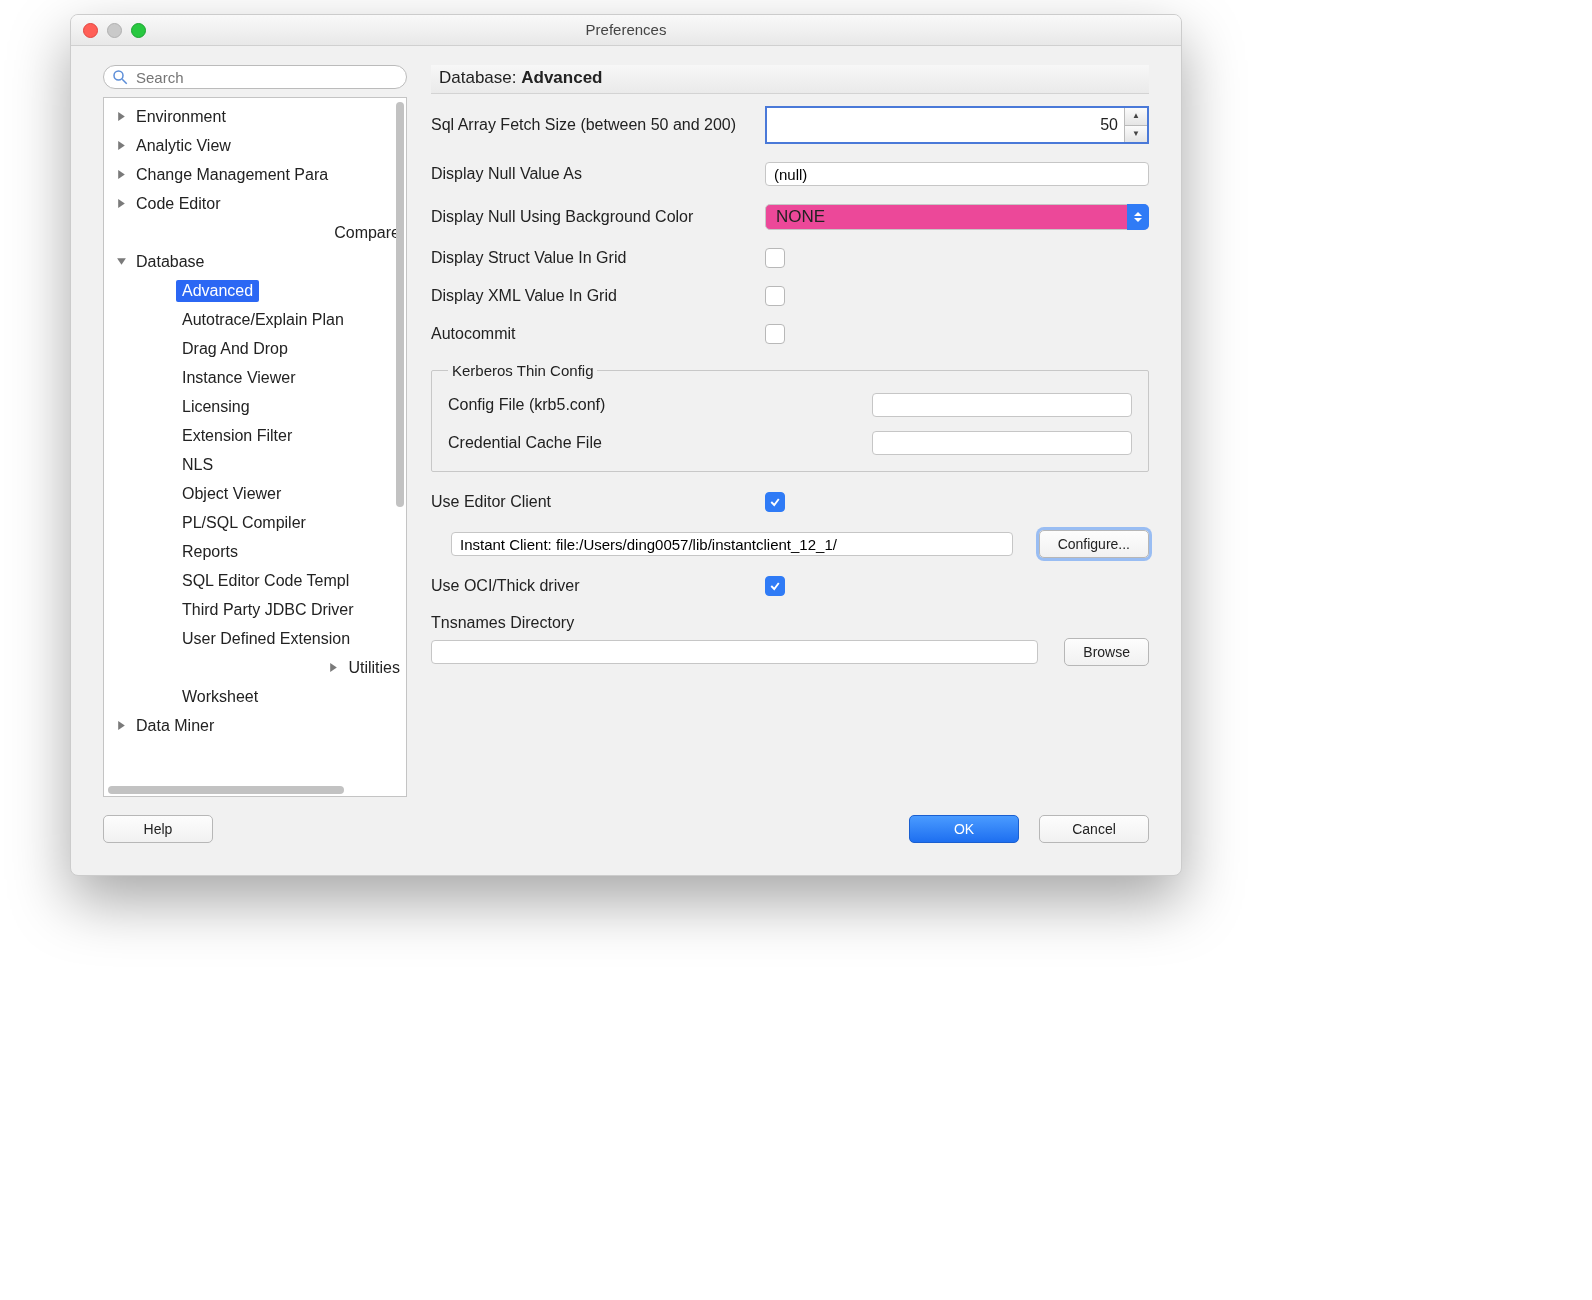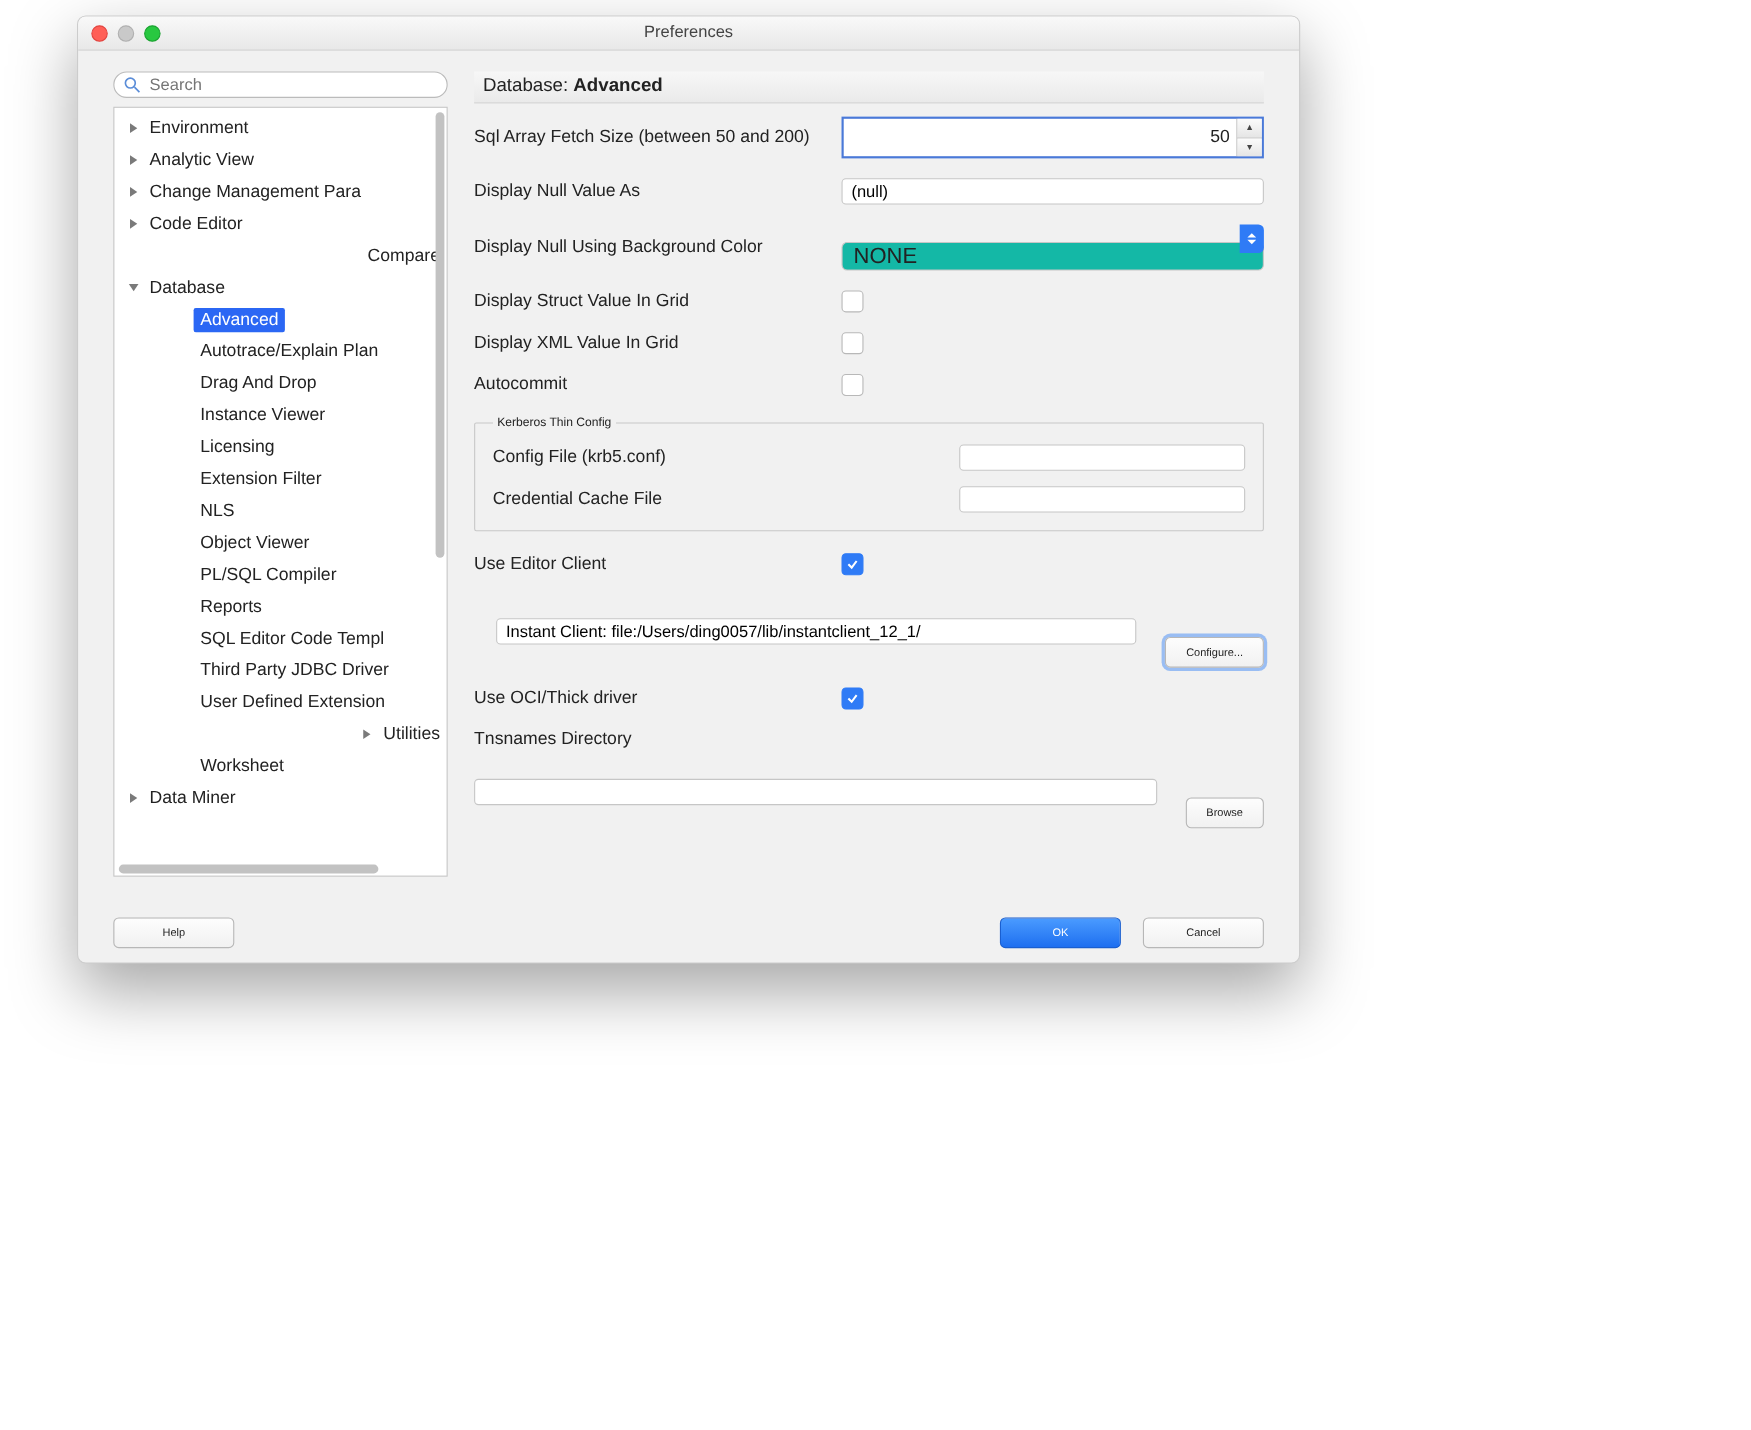--- a/index.html
+++ b/index.html
@@ -191,25 +191,25 @@
 
   .select-wrap {
     flex: 1;
     position: relative;
   }
   .select-wrap .sel {
     width: 100%;
     height: 26px;
     border: 1px solid #c6c6c6;
     border-radius: 5px;
-    background: #14b8a6;
+    background: #ec4899;
     padding: 0 30px 0 10px;
-    font-size: 20px;
+    font-size: 17px;
     box-sizing: border-box;
-    display: flex; align-items: center; margin-top: 16px;
+    display: flex; align-items: center;
   }
   .select-wrap .chev {
     position: absolute; right: 0; top: 0;
     width: 22px; height: 26px;
     background: #2f7bf6;
     border-radius: 0 5px 5px 0;
     display: flex; flex-direction: column; align-items: center; justify-content: center;
     gap: 2px;
   }
   .select-wrap .chev span {
@@ -231,38 +231,37 @@
   }
   .chk.checked svg { width: 12px; height: 12px; }
   .chk.checked path { stroke: #fff; stroke-width: 2.5; fill: none; }
 
   fieldset.kerb {
     border: 1px solid #c8c8c8;
     border-radius: 2px;
     padding: 14px 16px 16px 16px;
     margin: 0 0 20px 0;
   }
-  fieldset.kerb legend { font-size: 11px; padding: 0 4px; }
+  fieldset.kerb legend { font-size: 15px; padding: 0 4px; }
   .kerb-row { display: flex; align-items: center; margin-bottom: 14px; gap: 14px; }
   .kerb-row:last-child { margin-bottom: 0; }
   .kerb-row .klabel { flex: 1; }
   .kerb-row .txt { flex: 0 0 260px; }
 
   .inline-row { display: flex; align-items: center; gap: 26px; margin-bottom: 18px; }
   .inline-row .txt { flex: 1; }
   .btn {
     height: 28px;
     border: 1px solid #b7b7b7;
     border-radius: 5px;
     background: linear-gradient(#fdfdfd,#f1f1f1);
     padding: 0 18px;
-    font-size: 10px;
+    font-size: 14px;
     cursor: pointer;
     color: #222;
-    margin-top: 38px;
   }
   .btn.focus { box-shadow: 0 0 0 3px rgba(65,137,245,0.5); }
   .btn.primary {
     background: linear-gradient(#4a9bff,#1e6ff0);
     color: #fff;
     border-color: #1a5fd0;
   }
 
   .footer {
     height: 64px;

